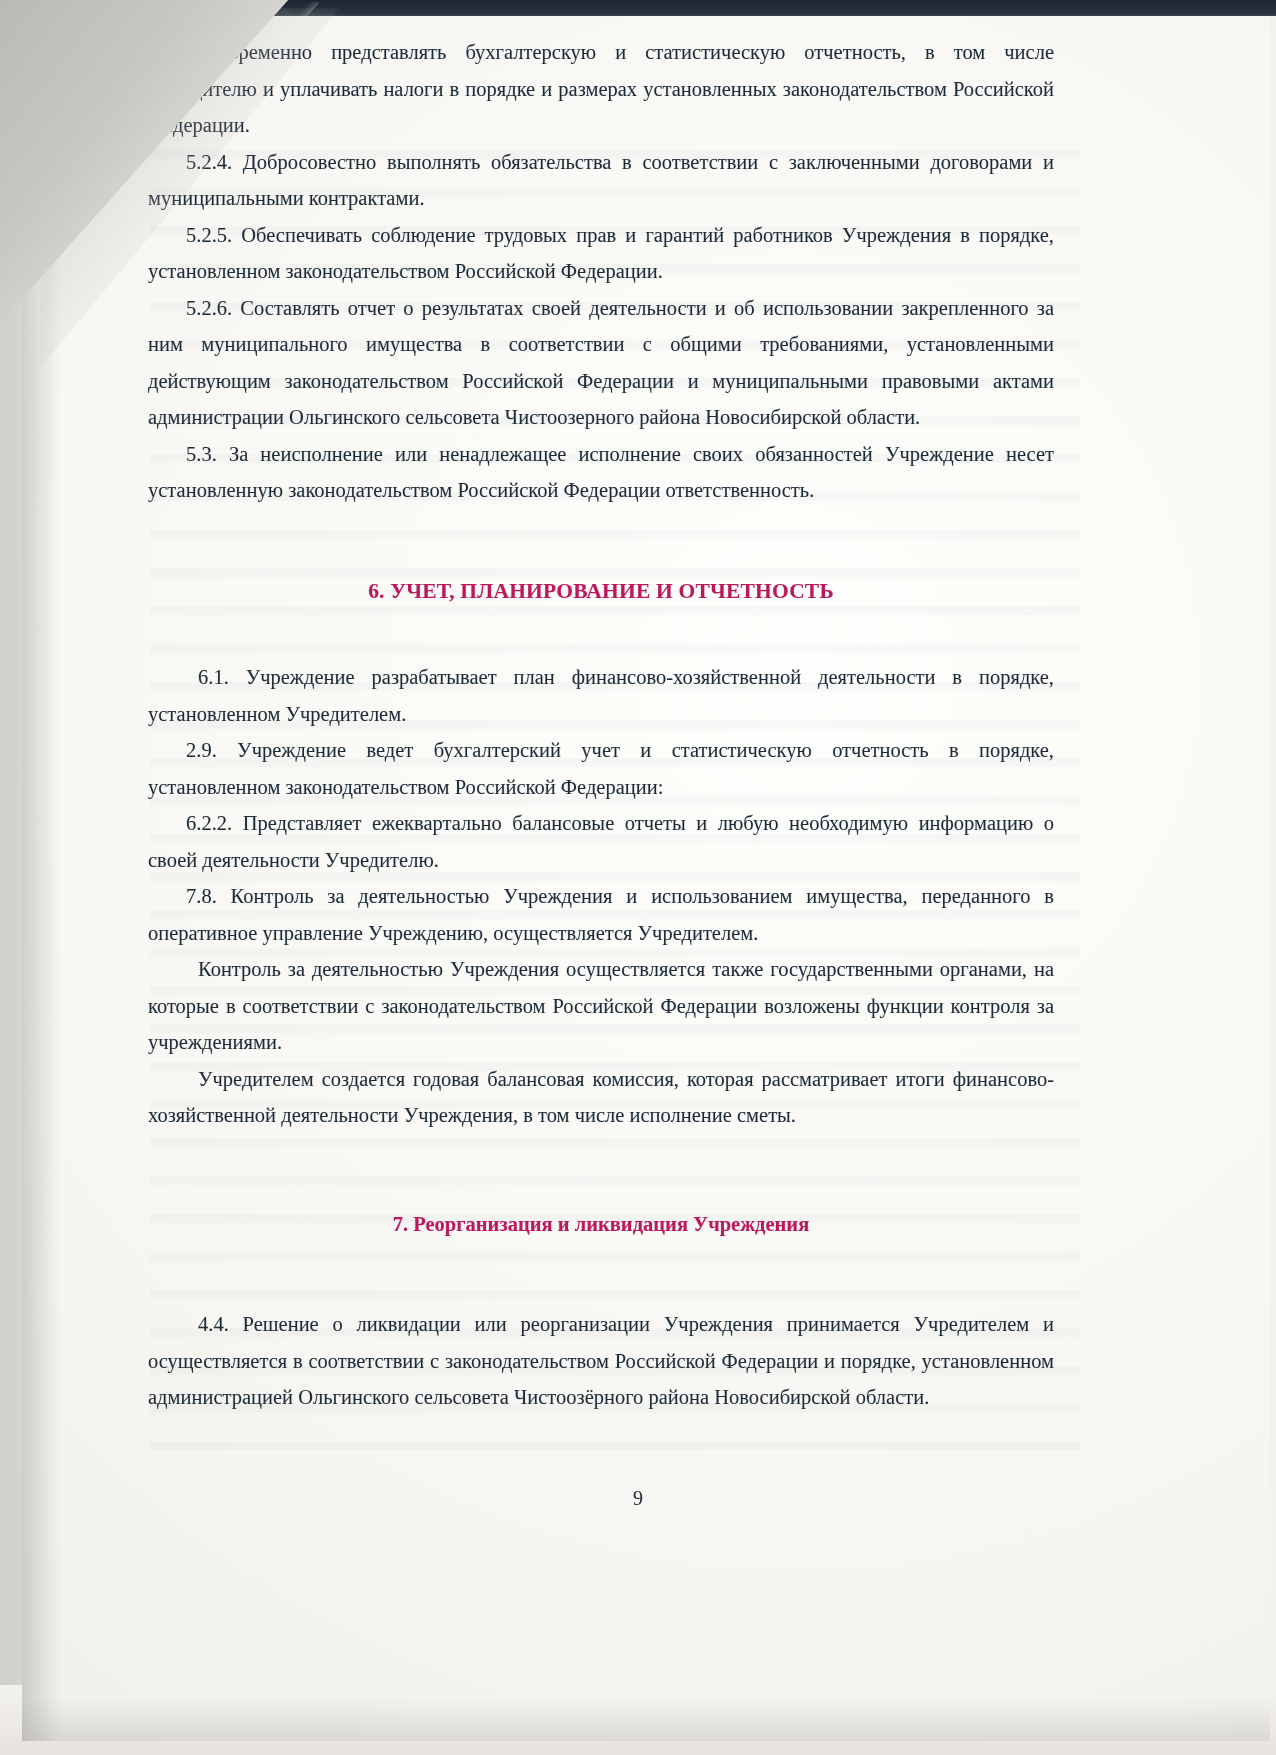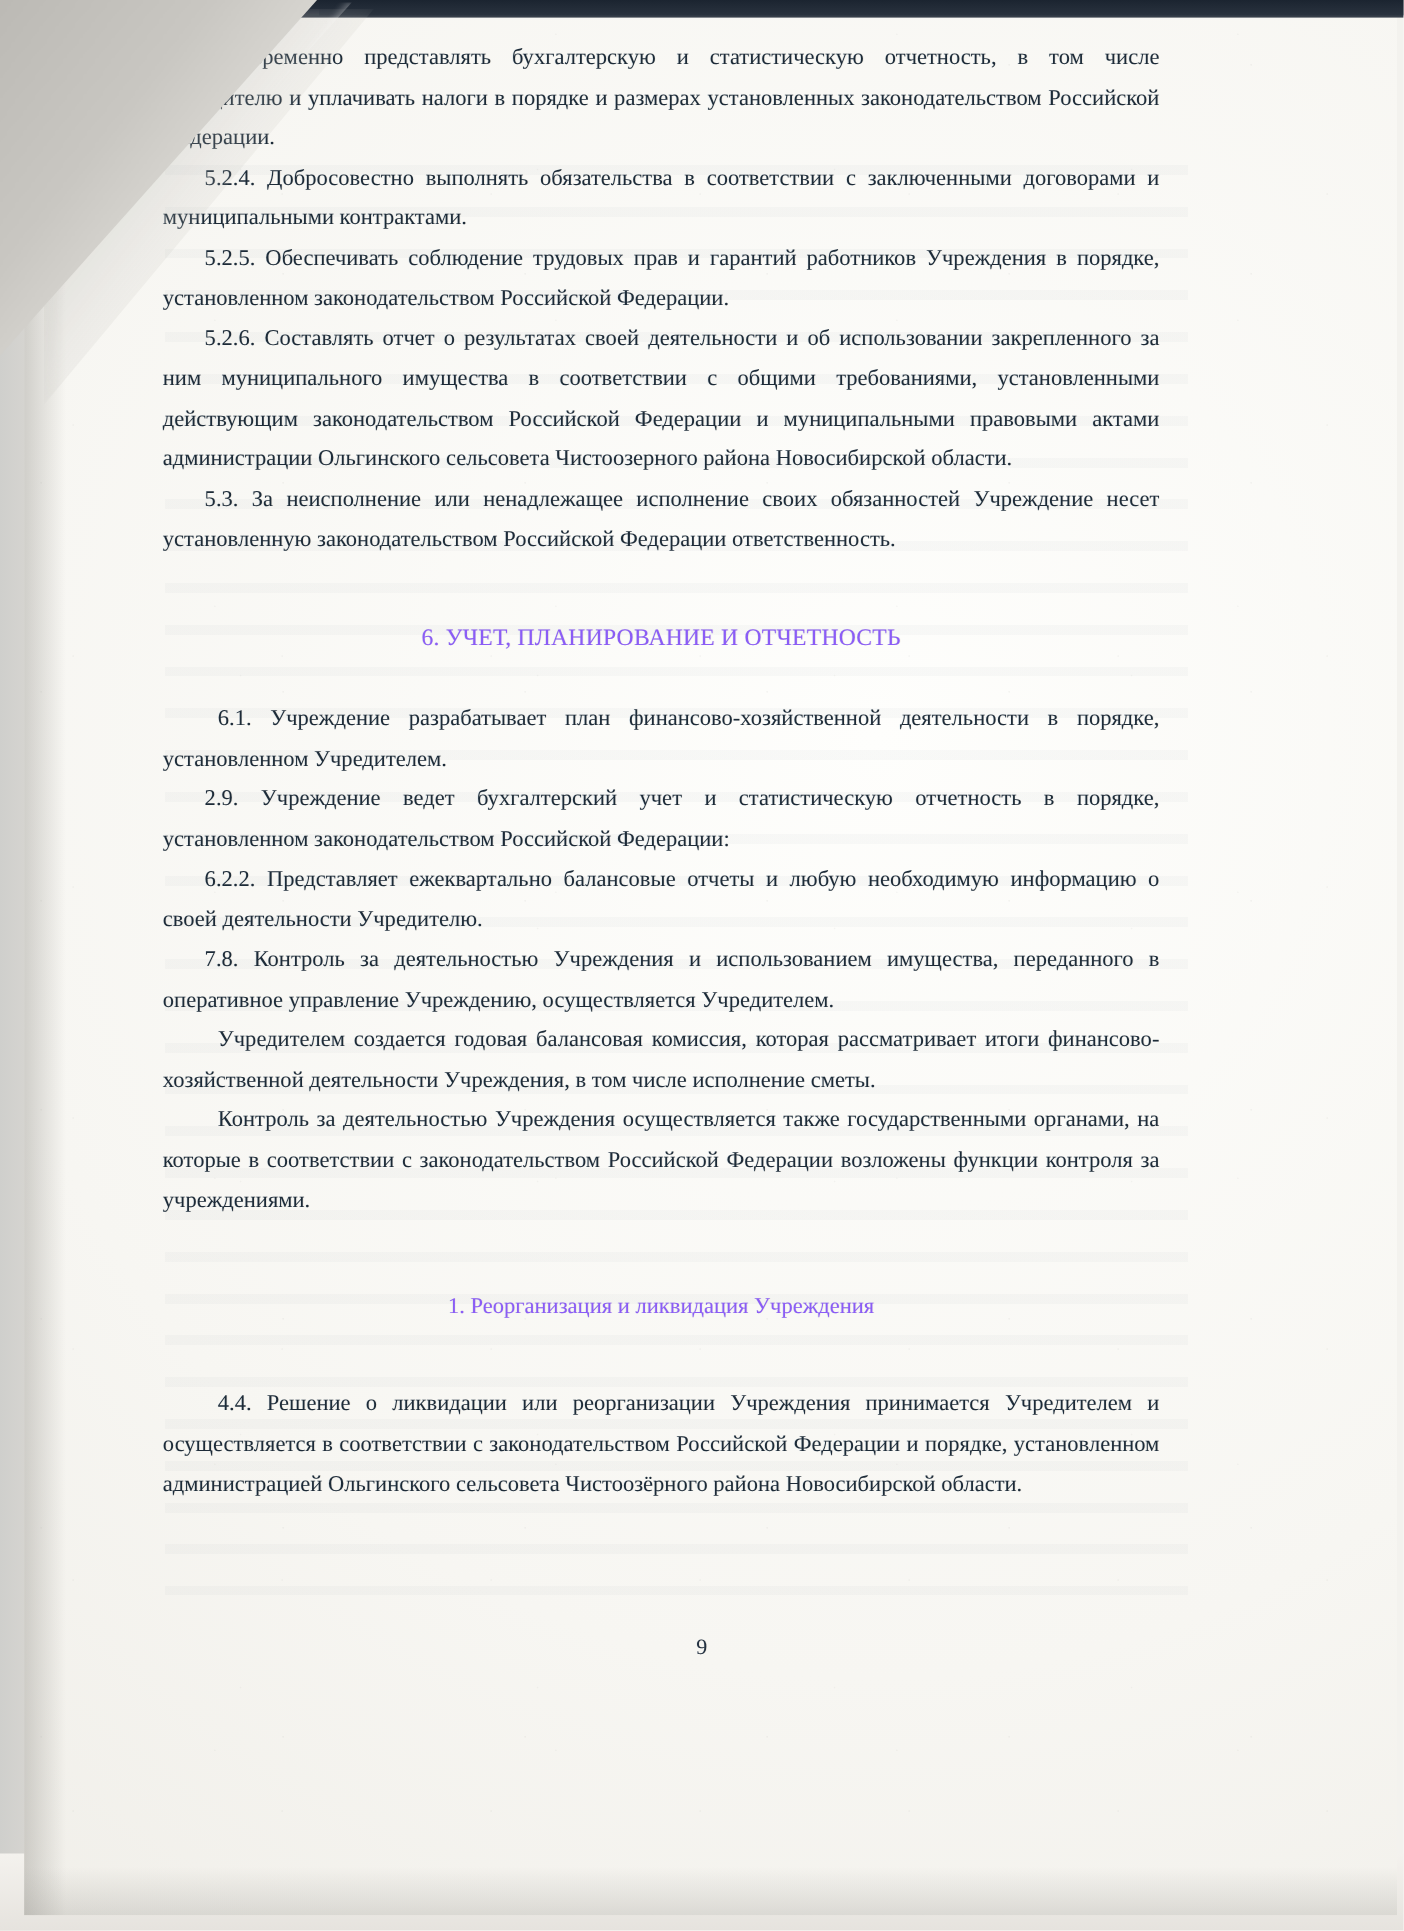--- a/index.html
+++ b/index.html
@@ -98,24 +98,24 @@
   .para{
     margin:0 0 0 0;
     text-indent:38px;
     text-align:justify;
     
     text-shadow:0.6px 0 rgba(180,150,120,.16), -0.6px 0 rgba(110,160,200,.18);
   }
   .para.indent-wide{text-indent:50px;}
 
   .heading{
-    margin:0;
+    margin:12px;
     text-align:center;
-    font-weight:normal;
-    color:#8b5cf6;
+    font-weight:bold;
+    color:#be185d;
     text-shadow:0.6px 0 rgba(180,150,120,.16), -0.6px 0 rgba(110,160,200,.18);
   }
   .h-sec6{font-size:21.5px;letter-spacing:.2px;}
   .h-sec7{font-size:20.5px;}
   .sp-m{height:38px;}
   .sp-l{height:52px;}
   .sp-xl{height:60px;}
 
   .page-number{
     position:absolute;left:0;top:1487px;width:1276px;
@@ -161,25 +161,25 @@
     <p class="para">5.3. За неисполнение или ненадлежащее исполнение своих обязанностей Учреждение несет установленную законодательством Российской Федерации ответственность.</p>
 
     <div class="sp-l"></div>
     <h2 class="heading h-sec6">6. УЧЕТ, ПЛАНИРОВАНИЕ И ОТЧЕТНОСТЬ</h2>
     <div class="sp-m"></div>
 
     <p class="para indent-wide">6.1. Учреждение разрабатывает план финансово-хозяйственной деятельности в порядке, установленном Учредителем.</p>
     <p class="para">2.9. Учреждение ведет бухгалтерский учет и статистическую отчетность в порядке, установленном законодательством Российской Федерации:</p>
     <p class="para">6.2.2. Представляет ежеквартально  балансовые отчеты и любую необходимую информацию о своей деятельности Учредителю.</p>
     <p class="para">7.8. Контроль за деятельностью Учреждения и использованием имущества, переданного в оперативное управление Учреждению, осуществляется Учредителем.</p>
+    <p class="para indent-wide">Контроль за деятельностью Учреждения осуществляется также государственными органами, на которые в соответствии с законодательством  Российской Федерации возложены функции контроля за учреждениями.</p>
     <p class="para indent-wide">Учредителем создается  годовая балансовая  комиссия, которая рассматривает итоги финансово-хозяйственной  деятельности Учреждения, в том числе исполнение сметы.</p>
-    <p class="para indent-wide">Контроль за деятельностью Учреждения осуществляется также государственными органами, на которые в соответствии с законодательством  Российской Федерации возложены функции контроля за учреждениями.</p>
 
     <div class="sp-xl"></div>
-    <h2 class="heading h-sec7">1. Реорганизация и ликвидация Учреждения</h2>
+    <h2 class="heading h-sec7">7. Реорганизация и ликвидация Учреждения</h2>
     <div class="sp-l"></div>
 
     <p class="para indent-wide">4.4. Решение о ликвидации или реорганизации Учреждения принимается Учредителем и осуществляется в соответствии с законодательством Российской Федерации и порядке, установленном администрацией Ольгинского сельсовета Чистоозёрного района Новосибирской области.</p>
 
   </div>
 
   <div class="page-number">9</div>
 
   <div class="curl">
     <div class="curl-soft"></div>

